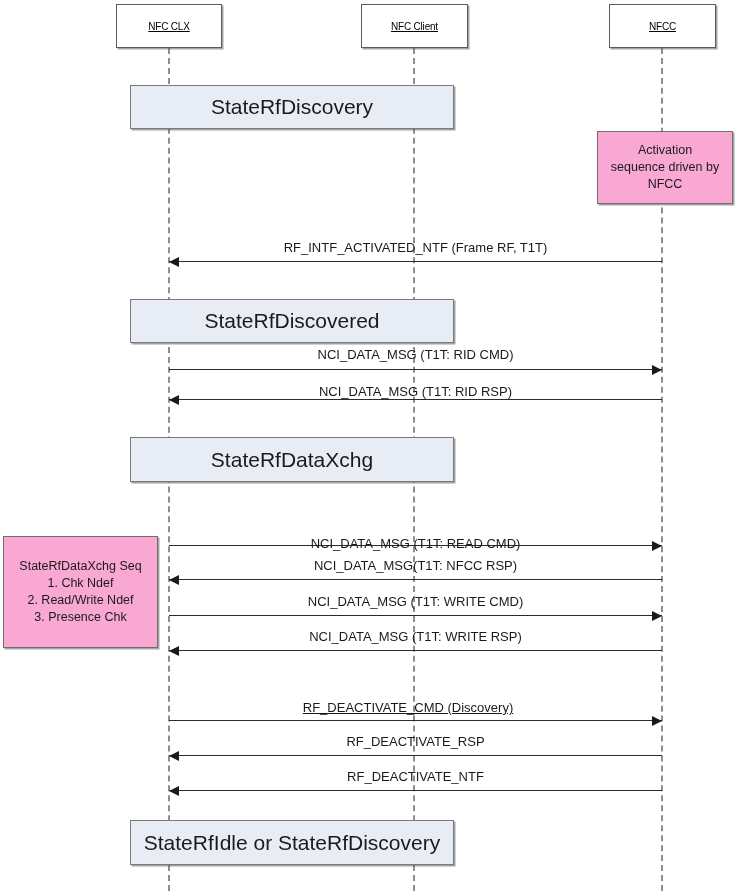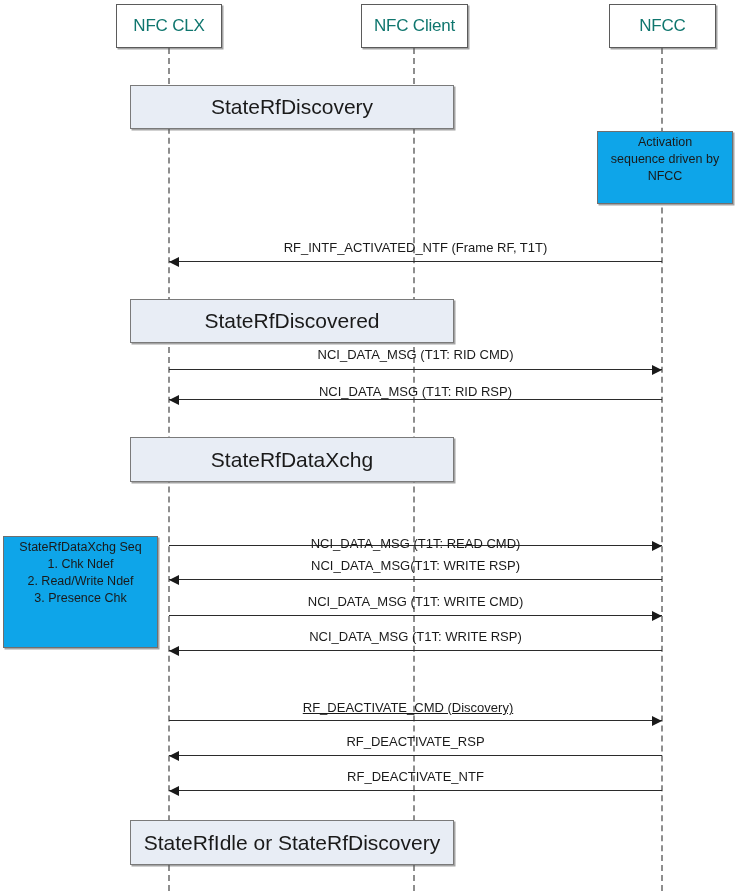--- a/index.html
+++ b/index.html
@@ -31,24 +31,25 @@
     box-sizing: border-box;
     background: #ffffff;
     border: 1px solid #5b5b5b;
     box-shadow: 1.5px 1.5px 0 rgba(90,90,90,0.55);
     display: flex;
     align-items: center;
     justify-content: center;
     z-index: 4;
   }
   .actor-box .actor-label {
-    font-size: 17px;
+    font-size: 10px;
     letter-spacing: -0.2px;
-    color: #0f766e;
-    white-space: nowrap;
+    color: #000000;
+    white-space: nowrap;
+    text-decoration: underline;
   }
   
   .state-box {
     position: absolute;
     box-sizing: border-box;
     background: #e8edf5;
     border: 1px solid #7a7a7a;
     box-shadow: 1.5px 1.5px 0 rgba(90,90,90,0.55);
     display: flex;
     align-items: center;
@@ -57,26 +58,27 @@
   }
   .state-box .state-label {
     font-size: 21px;
     color: #1a1a1a;
     white-space: nowrap;
   }
   
   .note-box {
     position: absolute;
     box-sizing: border-box;
-    background: #0ea5e9;
+    background: #f9a8d4;
     border: 1px solid #6f6f6f;
     box-shadow: 1.5px 1.5px 0 rgba(90,90,90,0.55);
     display: flex;
     flex-direction: column;
     align-items: center;
+    justify-content: center;
     z-index: 3;
     padding: 2px 6px;
   }
   .note-box .note-line {
     font-size: 12.5px;
     line-height: 17px;
     text-align: center;
     color: #1a1a1a;
     white-space: nowrap;
   }
@@ -130,21 +132,21 @@
       <div class="arrow-head right" style="top: 365px; left: 652px;"></div>
       <div class="msg-label" style="left: 415.5px; top: 347px;">NCI_DATA_MSG (T1T: RID CMD)</div>
       <div class="msg-line" style="left: 169px; top: 399px; width: 493px;"></div>
       <div class="arrow-head left" style="top: 395px; left: 169px;"></div>
       <div class="msg-label" style="left: 415.5px; top: 384px;">NCI_DATA_MSG (T1T: RID RSP)</div>
       <div class="msg-line" style="left: 169px; top: 545px; width: 493px;"></div>
       <div class="arrow-head right" style="top: 541px; left: 652px;"></div>
       <div class="msg-label" style="left: 415.5px; top: 524px; margin-top: 12px;">NCI_DATA_MSG (T1T: READ CMD)</div>
       <div class="msg-line" style="left: 169px; top: 579px; width: 493px;"></div>
       <div class="arrow-head left" style="top: 575px; left: 169px;"></div>
-      <div class="msg-label" style="left: 415.5px; top: 558px;">NCI_DATA_MSG(T1T: WRITE RSP)</div>
+      <div class="msg-label" style="left: 415.5px; top: 558px;">NCI_DATA_MSG(T1T: NFCC RSP)</div>
       <div class="msg-line" style="left: 169px; top: 615px; width: 493px;"></div>
       <div class="arrow-head right" style="top: 611px; left: 652px;"></div>
       <div class="msg-label" style="left: 415.5px; top: 594px;">NCI_DATA_MSG (T1T: WRITE CMD)</div>
       <div class="msg-line" style="left: 169px; top: 650px; width: 493px;"></div>
       <div class="arrow-head left" style="top: 646px; left: 169px;"></div>
       <div class="msg-label" style="left: 415.5px; top: 629px;">NCI_DATA_MSG (T1T: WRITE RSP)</div>
       <div class="msg-line" style="left: 169px; top: 720px; width: 493px;"></div>
       <div class="arrow-head right" style="top: 716px; left: 652px;"></div>
       <div class="msg-label" style="left: 408px; top: 700px; text-decoration: underline;">RF_DEACTIVATE_CMD (Discovery)</div>
       <div class="msg-line" style="left: 169px; top: 755px; width: 493px;"></div>

